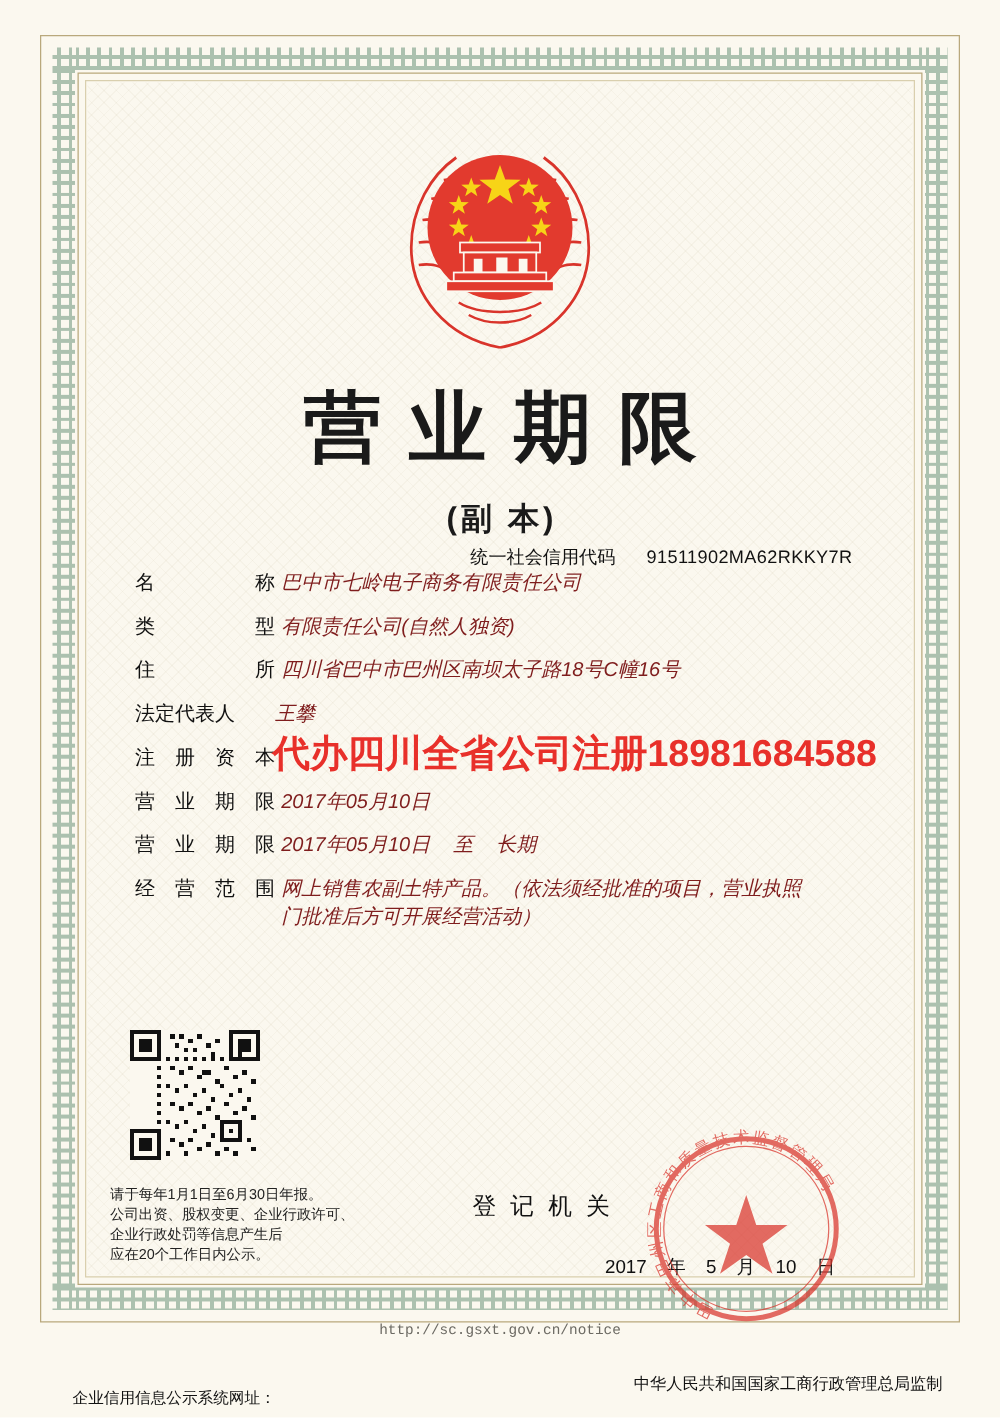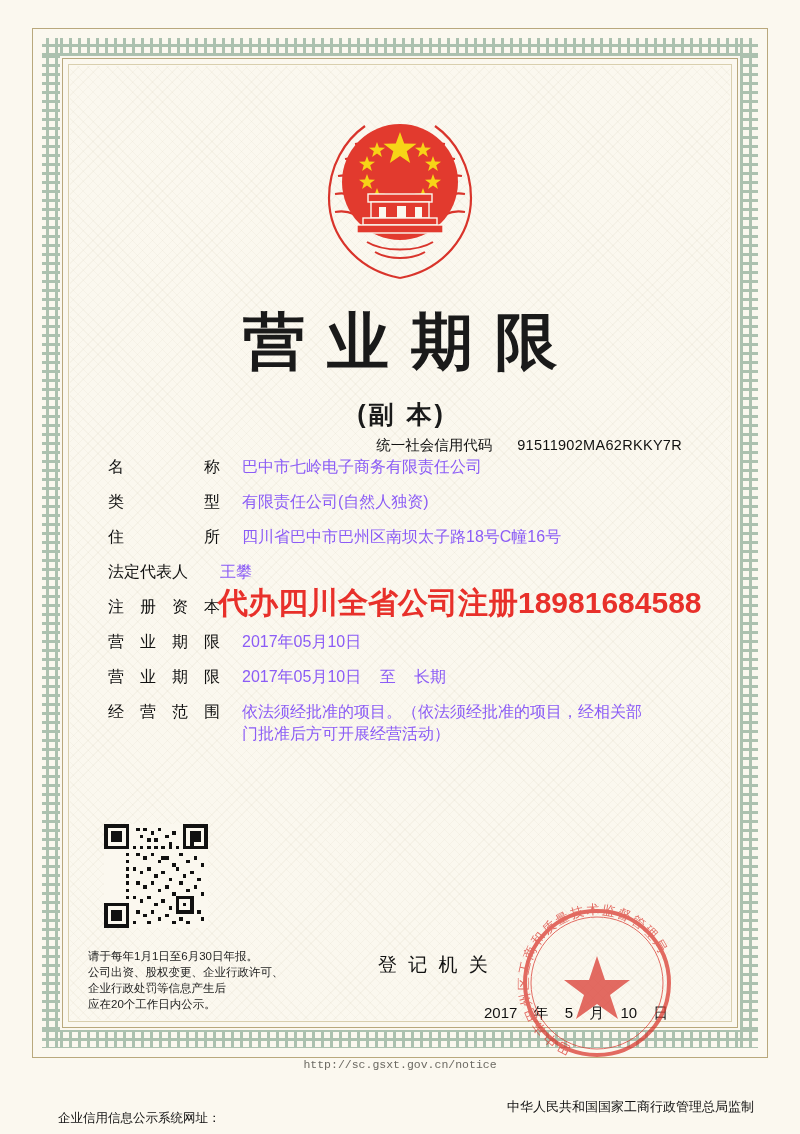--- a/index.html
+++ b/index.html
@@ -136,24 +136,25 @@
     font-size: 16px;
     line-height: 22px;
   }
   .row .label {
     width: 112px;
     flex: 0 0 112px;
     color: #111;
     font-weight: 400;
     letter-spacing: 0;
   }
-  .label.sp4 { text-align: justify; text-align-last: justify; padding-right: 22px; }
+  .label.sp4 { text-align: justify; text-align-last: justify; padding-right: 5px; }
   .row .value {
     flex: 1;
-    color: #8b5cf6;
+    color: #7f1d1d;
+    font-style: italic;
   }
   .row .value .sub { display: block; }
   .row.scope .value { line-height: 22px; }
   .term-sep { margin: 0 14px; }
 
   
   .watermark {
     position: absolute;
     left: 218px;
     top: 583px;
@@ -348,21 +349,21 @@
       <div class="value">
         <span>2017年05月10日</span>
         <span class="term-sep">至</span>
         <span>长期</span>
       </div>
     </div>
 
     <div class="row scope">
       <div class="label sp4">经营范围</div>
       <div class="value">
-        <span class="sub">依法须经批准的项目。（依法须经批准的项目，经相关部</span>
+        <span class="sub">网上销售农副土特产品。（依法须经批准的项目，营业执照</span>
         <span class="sub">门批准后方可开展经营活动）</span>
       </div>
     </div>
 
   </div>
 
   <div class="watermark">代办四川全省公司注册18981684588</div>
 
   <div class="qr">
     <svg viewBox="0 0 29 29" width="104" height="104" shape-rendering="crispEdges" aria-hidden="true">

